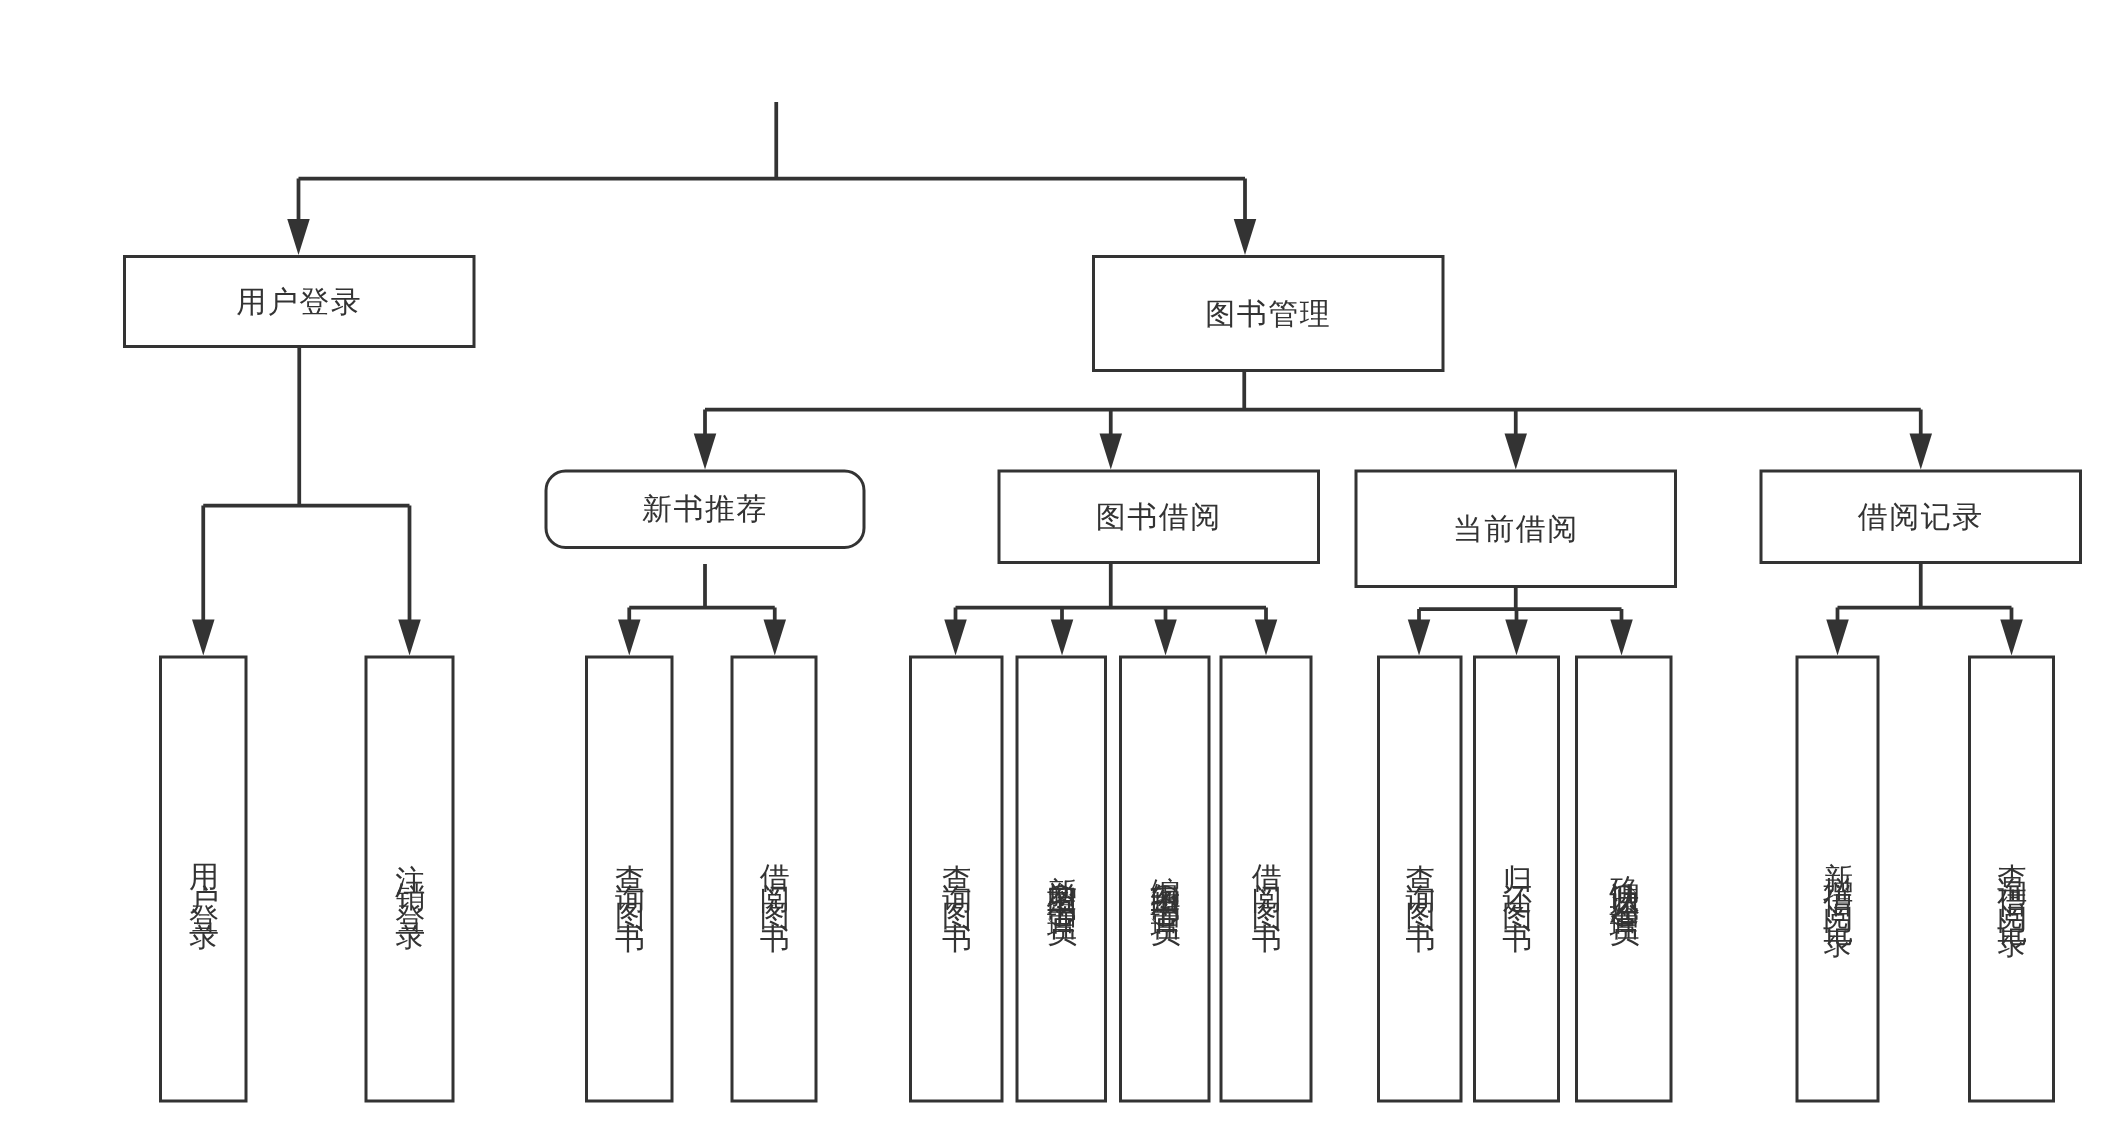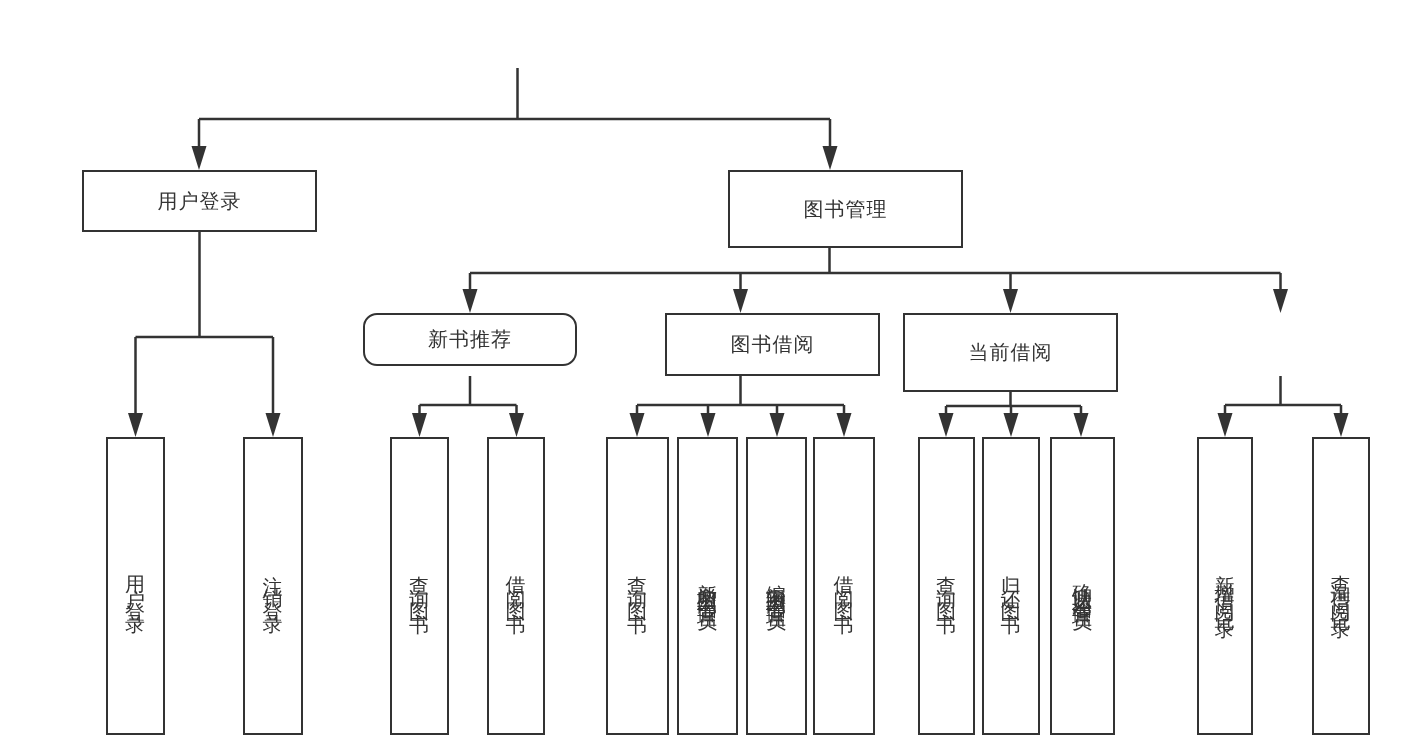--- a/index.html
+++ b/index.html
@@ -94,20 +94,23 @@
 
   <div class="box" style="left:363px;top:313px;width:214px;height:53px;border-radius:14px;">
     <span class="hlabel">新书推荐</span>
   </div>
   <div class="box" style="left:633px;top:313px;width:215px;height:63px;margin-left:32px;">
     <span class="hlabel">图书借阅</span>
   </div>
   <div class="box" style="left:903px;top:313px;width:215px;height:79px;">
     <span class="hlabel">当前借阅</span>
   </div>
+  <div class="box" style="left:1173px;top:313px;width:215px;height:63px;">
+    <span class="hlabel">借阅记录</span>
+  </div>
 
   <div class="box" style="left:106px;top:437px;width:59px;height:298px;">
     <span class="vtext">用户登录</span>
   </div>
   <div class="box" style="left:243px;top:437px;width:60px;height:298px;">
     <span class="vtext">注销登录</span>
   </div>
 
   <div class="box" style="left:390px;top:437px;width:59px;height:298px;">
     <span class="vtext">查询图书</span>

